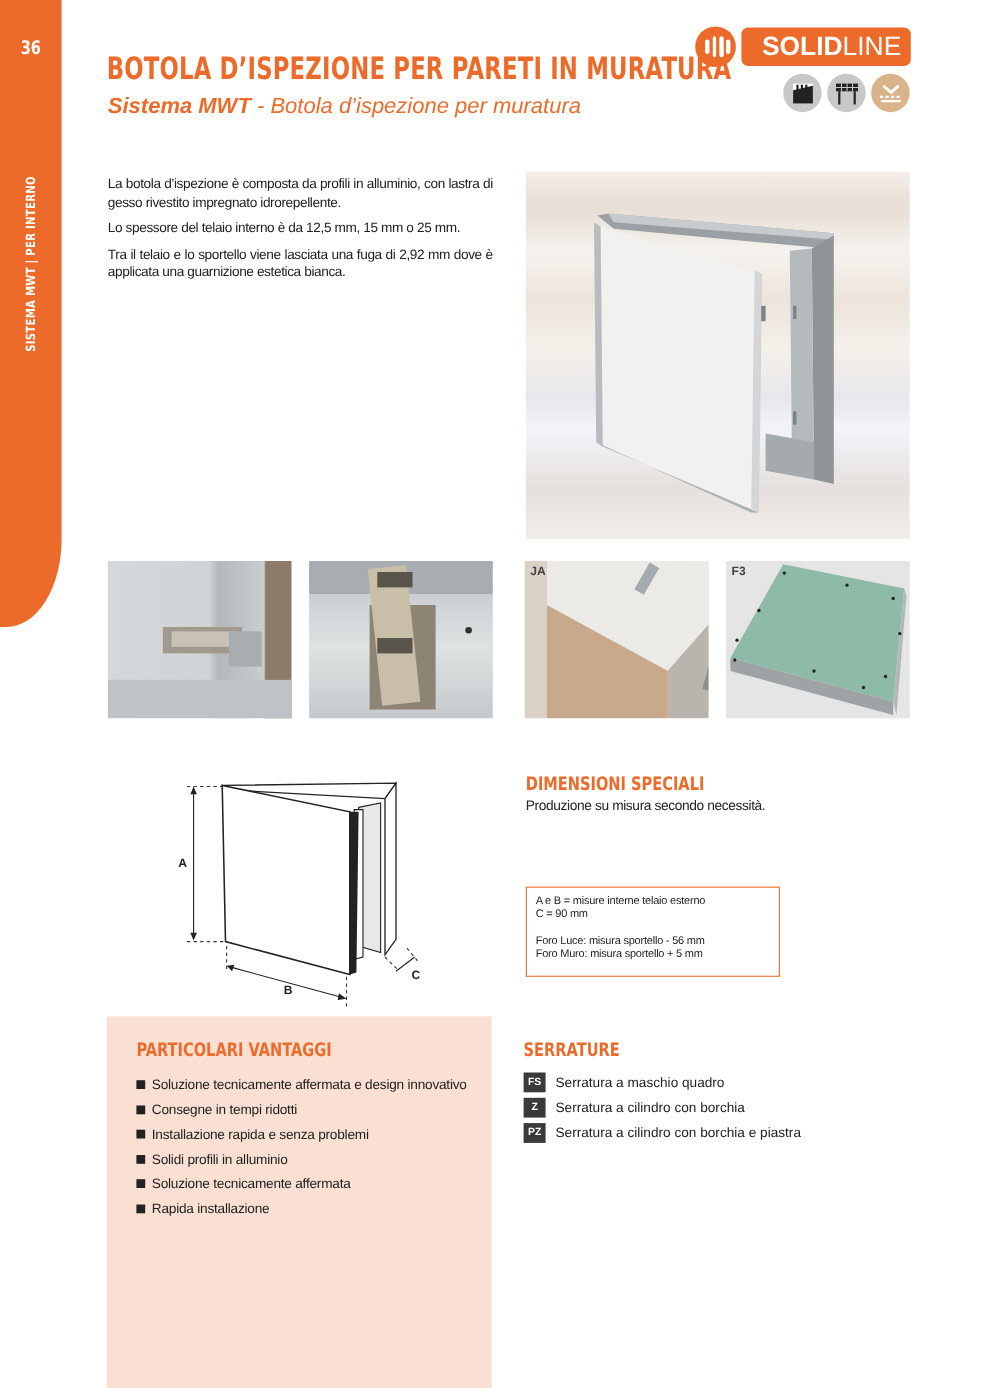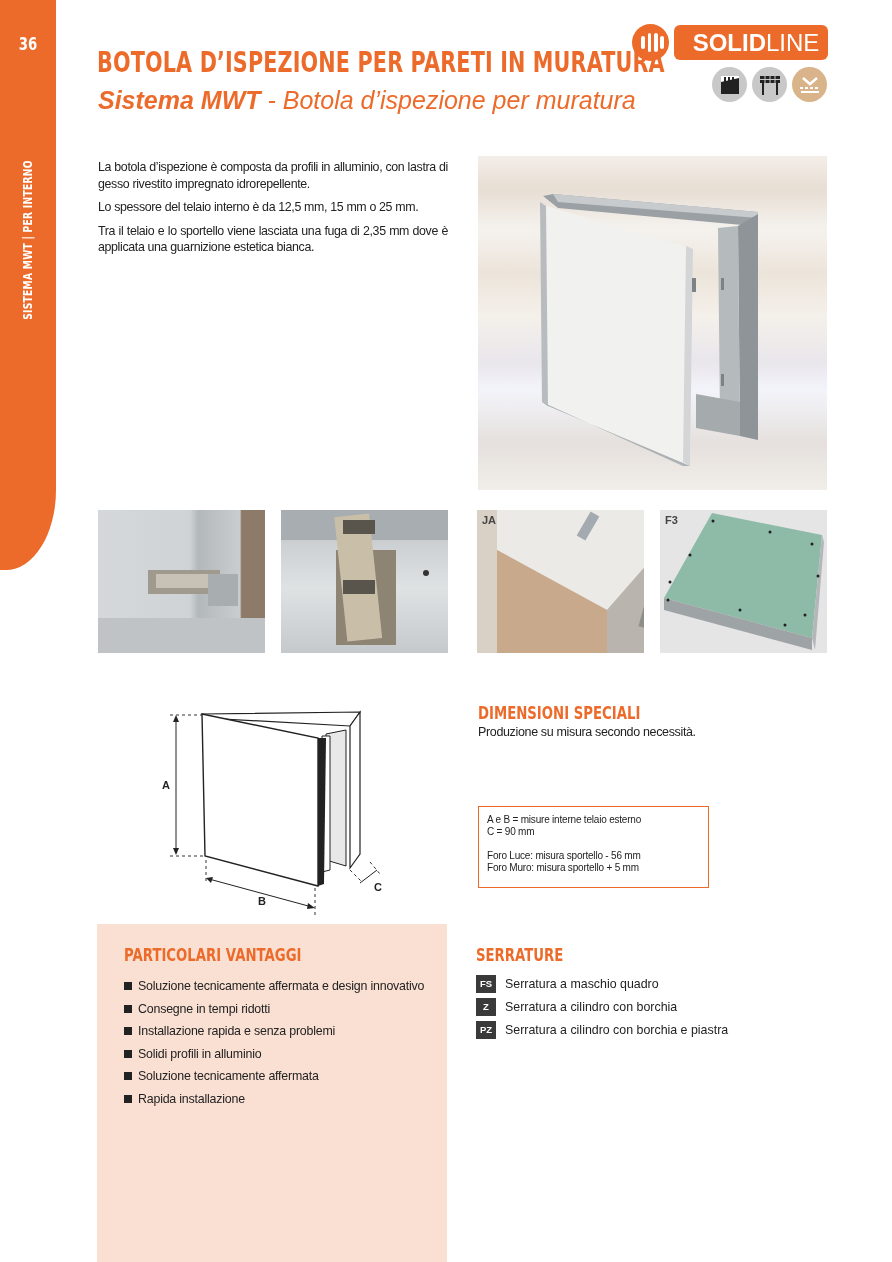--- a/index.html
+++ b/index.html
@@ -23,21 +23,21 @@
   }
 
   .title {
     position: absolute; left: 97px; top: 46px; color: #ec6b2a;
     font-family: "DejaVu Sans", sans-serif; font-weight: bold; font-size: 28px;
     white-space: nowrap; transform-origin: left top; transform: scaleX(0.74);
     letter-spacing: 0.2px;
   }
   .subtitle {
     position: absolute; left: 98px; top: 86px; color: #ec6b2a;
-    font-family: "Liberation Sans", sans-serif; font-style: italic; font-size: 25px; white-space: nowrap; text-align: center;
+    font-family: "Liberation Sans", sans-serif; font-style: italic; font-size: 20px; white-space: nowrap; text-align: center;
   }
   .subtitle b { font-weight: bold; }
 
   .logo { position: absolute; left: 632px; top: 24px; width: 196px; height: 37px; }
   .logo-circle {
     position: absolute; left: 0; top: 0; width: 37px; height: 37px; border-radius: 50%;
     background: #ec6b2a;
   }
   .logo-circle span { position: absolute; top: 9px; width: 3.5px; height: 19px; background: #fff; border-radius: 2px; }
   .logo-pill {
@@ -137,21 +137,21 @@
         <polyline points="5,4 12,10 19,4" fill="none" stroke="#fff" stroke-width="2.5"></polyline>
         <line x1="2" y1="14" x2="22" y2="14" stroke="#fff" stroke-width="2" stroke-dasharray="3 2"></line>
         <line x1="3" y1="18" x2="21" y2="18" stroke="#fff" stroke-width="2"></line>
       </svg>
   </div>
 </div>
 
 <div class="intro">
   <p>La botola d’ispezione è composta da profili in alluminio, con lastra di gesso rivestito impregnato idrorepellente.</p>
   <p>Lo spessore del telaio interno è da 12,5 mm, 15 mm o 25 mm.</p>
-  <p>Tra il telaio e lo sportello viene lasciata una fuga di 2,35 mm dove è applicata una guarnizione estetica bianca.</p>
+  <p>Tra il telaio e lo sportello viene lasciata una fuga di 2,92 mm dove è applicata una guarnizione estetica bianca.</p>
 </div>
 
 <div class="photo-main">
   <svg width="349" height="334" viewBox="0 0 349 334">
 
     <polygon points="65,40 75,38 280,56 275,70 80,52" fill="#9aa0a4"></polygon>
     <polygon points="75,38 280,56 280,62 80,46" fill="#c7cbce"></polygon>
 
     <polygon points="260,70 280,58 280,284 262,280" fill="#8e9498"></polygon>
     <polygon points="240,72 260,70 262,280 242,262" fill="#b5babd"></polygon>

